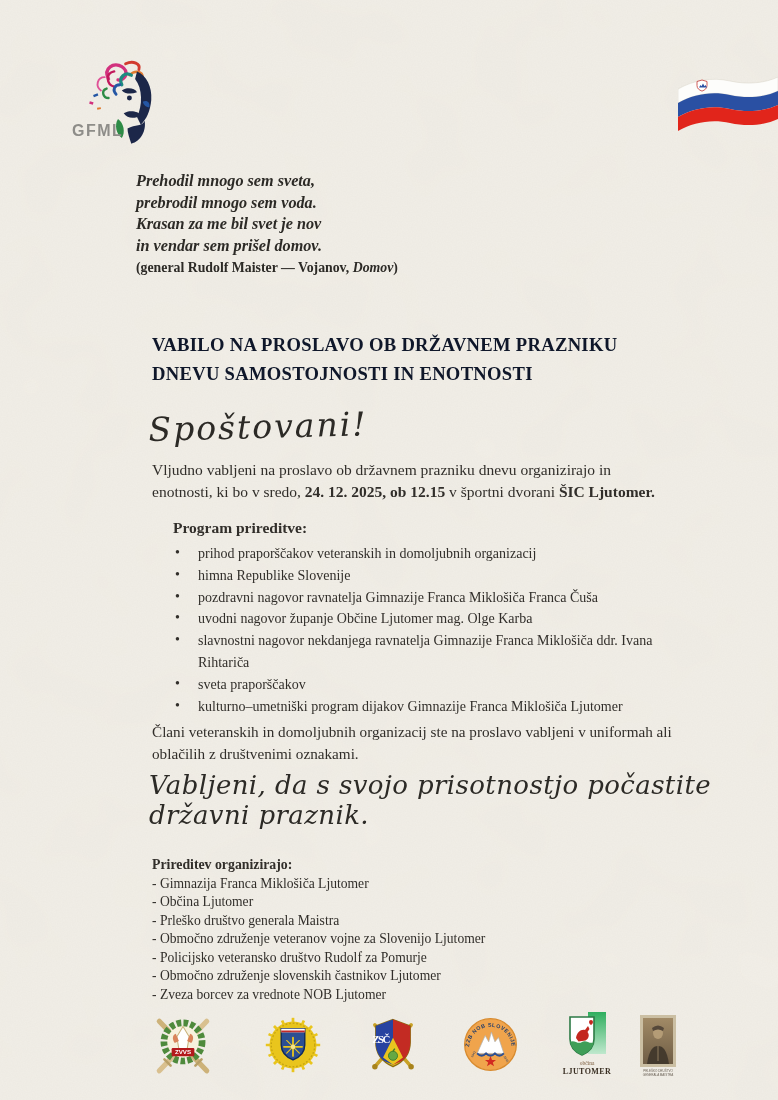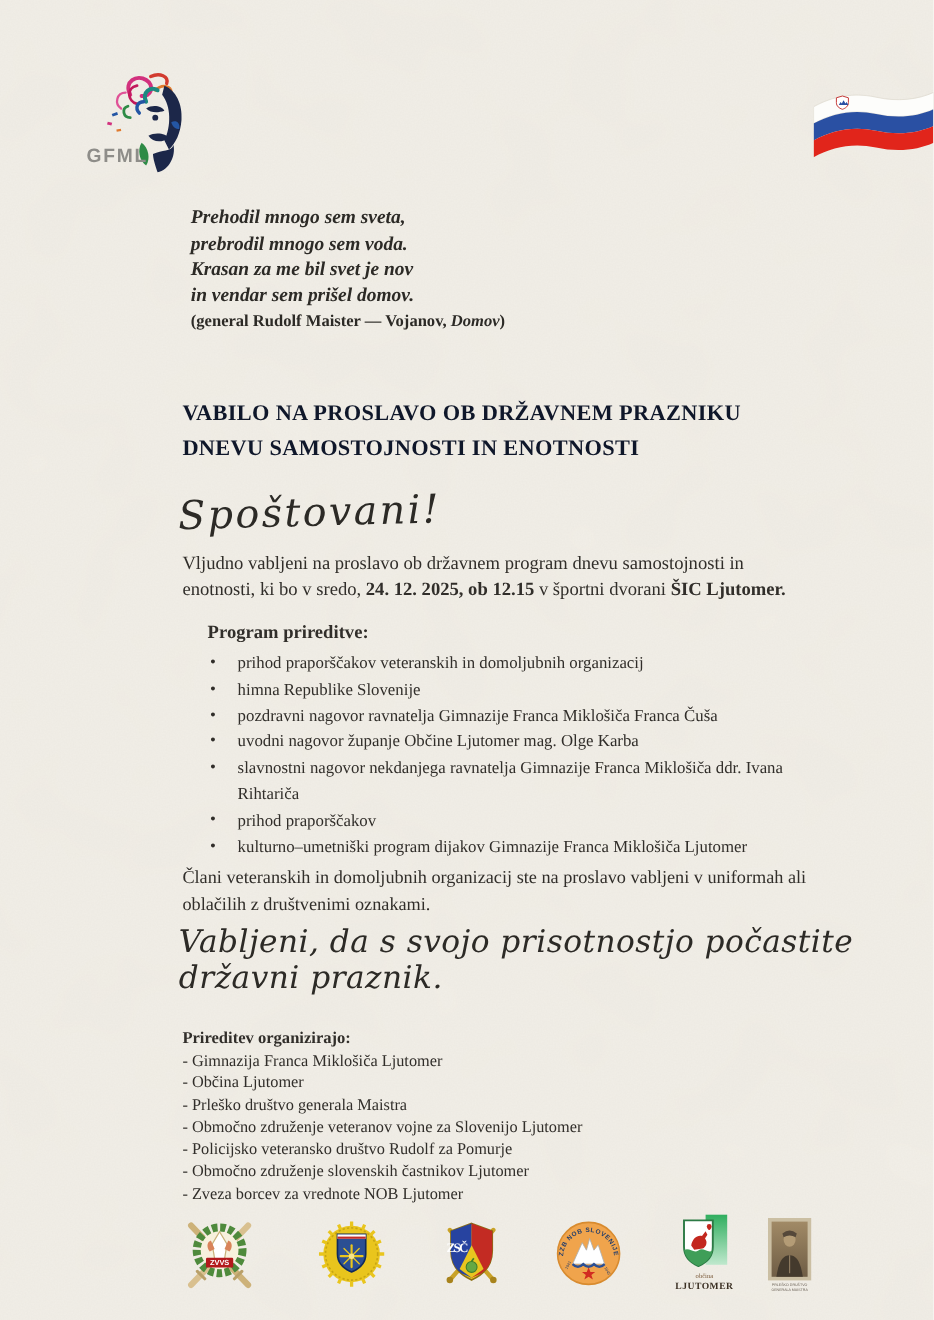--- a/index.html
+++ b/index.html
@@ -15,21 +15,21 @@
   
   .gfml { position:absolute; left:70px; top:56px; width:124px; height:108px; }
   .gfml-art { position:absolute; left:10px; top:0; width:114px; height:104px; }
   .gfml-text { position:absolute; left:2px; top:66px; font-family:"Liberation Sans",sans-serif;
     font-weight:700; font-size:16px; letter-spacing:1.5px; color:#8e8d89; }
 
   
   .flag { position:absolute; top:74px; right:0; width:100px; height:58px; }
 
   
-  .poem { position:absolute; left:159px; top:171px; }
+  .poem { position:absolute; left:136px; top:171px; }
   .poem-line { font-style:italic; font-weight:700; font-size:16.2px; line-height:21.5px; color:#2c2a26; }
   .attribution { margin-top:3px; font-size:13.8px; font-weight:600; color:#2c2a26; }
   .attribution .work { font-style:italic; }
 
   
   .title { position:absolute; left:152px; top:331px; width:480px; margin:0;
     font-size:18.6px; font-weight:700; line-height:28.5px; letter-spacing:0.3px; color:#0f172a; }
 
   
   .script { font-family:"DejaVu Serif",serif; font-style:italic; font-weight:400; color:#2c2a26; }
@@ -132,30 +132,30 @@
     <div class="attribution"><span>(general Rudolf Maister — Vojanov, </span><span class="work">Domov</span><span>)</span></div>
   </div>
 
   <h1 class="title">
     <span style="display:block;">VABILO NA PROSLAVO OB DRŽAVNEM PRAZNIKU</span>
     <span style="display:block;">DNEVU SAMOSTOJNOSTI IN ENOTNOSTI</span>
   </h1>
 
   <div class="greeting script">Spoštovani!</div>
 
-  <p class="intro"><span>Vljudno vabljeni na proslavo ob državnem program dnevu samostojnosti in enotnosti, ki bo v sredo, </span><span class="bold">24. 12. 2025, ob 12.15</span><span> v športni dvorani </span><span class="bold">ŠIC Ljutomer.</span></p>
+  <p class="intro"><span>Vljudno vabljeni na proslavo ob državnem prazniku dnevu organizirajo in enotnosti, ki bo v sredo, </span><span class="bold">24. 12. 2025, ob 12.15</span><span> v športni dvorani </span><span class="bold">ŠIC Ljutomer.</span></p>
 
   <div class="program-heading">Program prireditve:</div>
   <ul class="program-list">
     <li>prihod praporščakov veteranskih in domoljubnih organizacij</li>
     <li>himna Republike Slovenije</li>
     <li>pozdravni nagovor ravnatelja Gimnazije Franca Miklošiča Franca Čuša</li>
     <li>uvodni nagovor županje Občine Ljutomer mag. Olge Karba</li>
     <li>slavnostni nagovor nekdanjega ravnatelja Gimnazije Franca Miklošiča ddr. Ivana Rihtariča</li>
-    <li>prihod praporščakov</li>
+    <li>sveta praporščakov</li>
     <li>kulturno–umetniški program dijakov Gimnazije Franca Miklošiča Ljutomer</li>
   </ul>
 
   <p class="note">Člani veteranskih in domoljubnih organizacij ste na proslavo vabljeni v uniformah ali oblačilih z društvenimi oznakami.</p>
 
   <div class="closing script">Vabljeni, da s svojo prisotnostjo počastite državni praznik.</div>
 
   <div class="organizers">
     <div class="organizers-heading">Prireditev organizirajo:</div>
     <div>- Gimnazija Franca Miklošiča Ljutomer</div>

